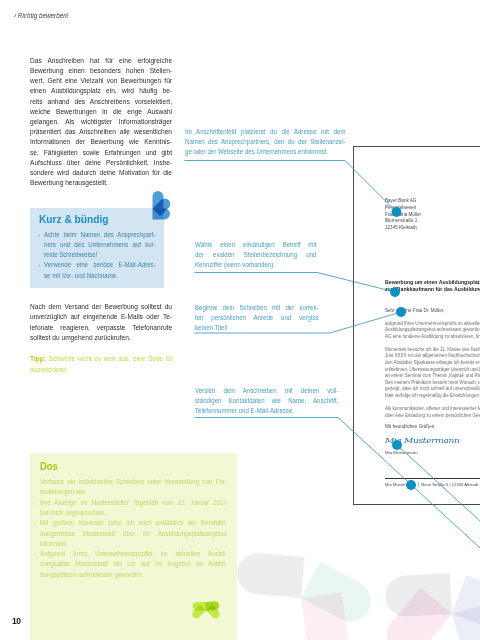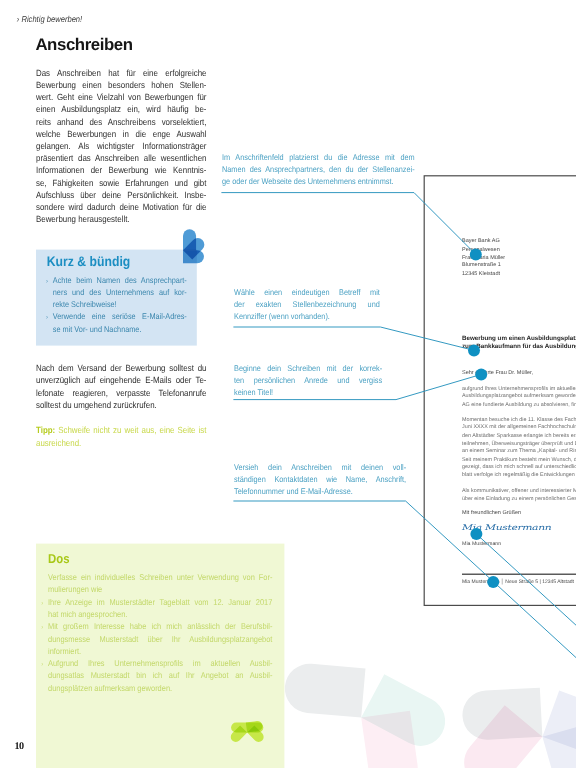--- a/index.html
+++ b/index.html
@@ -67,29 +67,28 @@
   svg.overlay{position:absolute;left:0;top:0;width:480px;height:640px;pointer-events:none;}
   .pt{mix-blend-mode:multiply;}
   .pt.green{fill:#d4ee57;}
   .pt.blue{fill:#4f9bd6;}
   .pt.grey{fill:#ebedee;}
   .pt.teal{fill:#e9f6f3;}
   .pt.pink{fill:#fdeef4;}
   .pt.pink2{fill:#fbe9f1;}
   .pt.lav{fill:#eceef7;}
   .pageno{position:absolute;left:12px;top:616px;font-size:8.5px;font-weight:bold;color:#1a1a1a;
-          letter-spacing:-.5px;font-family:Liberation Serif, serif;}
+          letter-spacing:-.5px;}
 </style>
 </head>
 <body>
 
 <div class="page">
 
   <div class="running-head">› Richtig bewerben!</div>
-  <div class="h1">Anschreiben</div>
 
   <div class="jp col1">
       <span class="ln">Das Anschreiben hat für eine erfolgreiche</span>
       <span class="ln">Bewerbung einen besonders hohen Stellen-</span>
       <span class="ln">wert. Geht eine Vielzahl von Bewerbungen für</span>
       <span class="ln">einen Ausbildungsplatz ein, wird häufig be-</span>
       <span class="ln">reits anhand des Anschreibens vorselektiert,</span>
       <span class="ln">welche Bewerbungen in die enge Auswahl</span>
       <span class="ln">gelangen. Als wichtigster Informationsträger</span>
       <span class="ln">präsentiert das Anschreiben alle wesentlichen</span>

